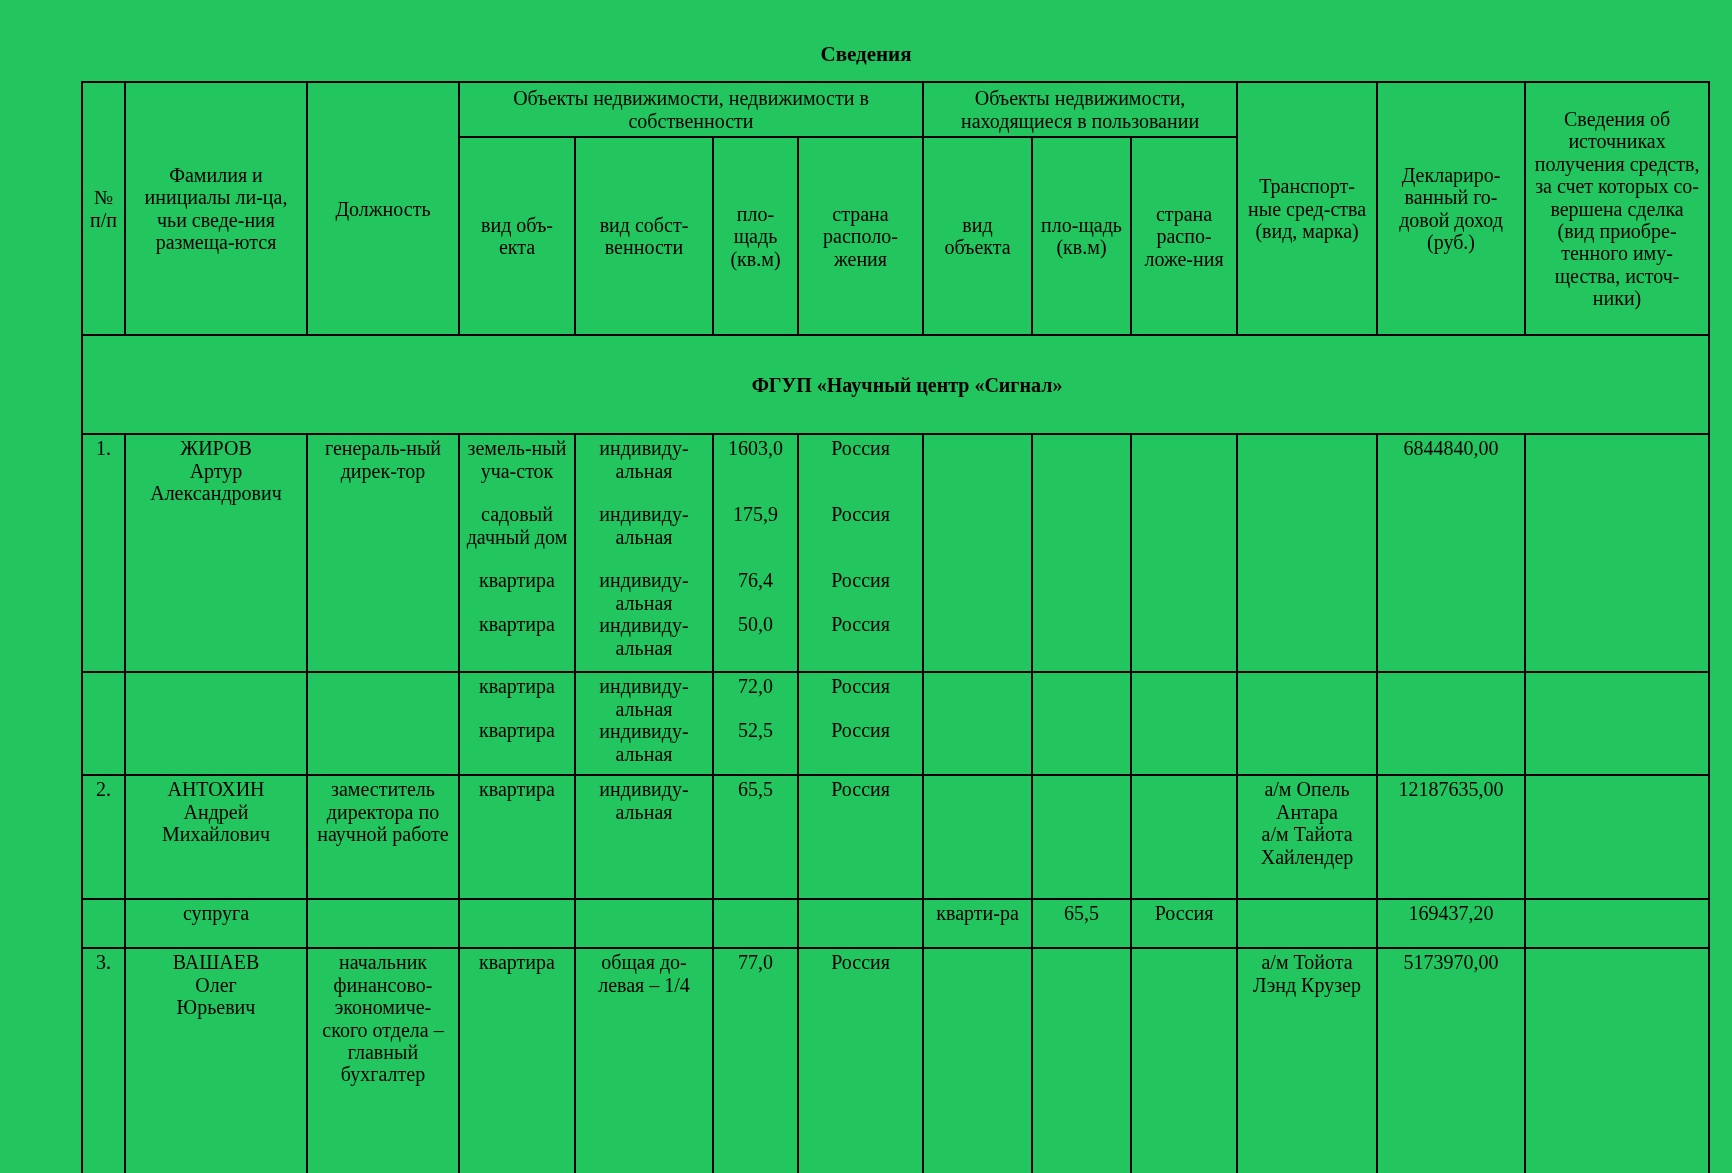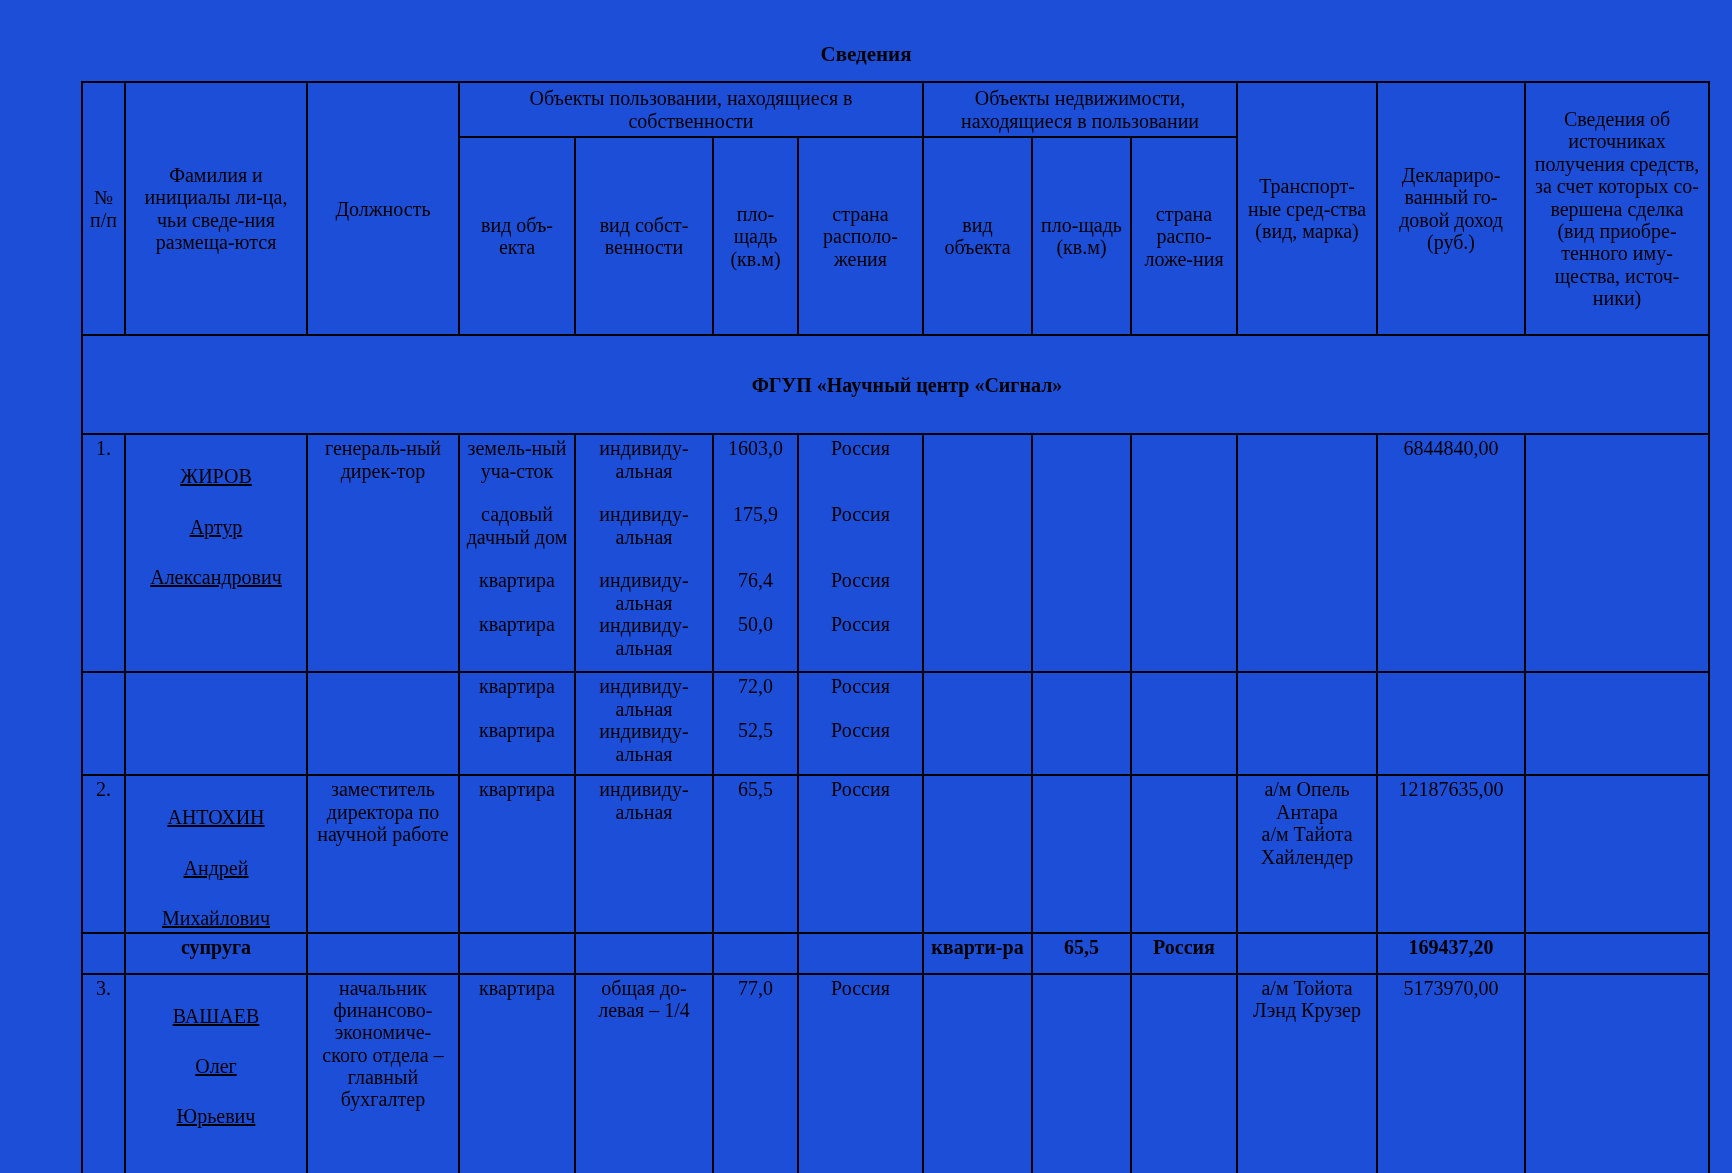--- a/index.html
+++ b/index.html
@@ -1,40 +1,40 @@
 <!DOCTYPE html>
 <html><head>
 <meta charset="utf-8">
 <style>
   html,body{margin:0;padding:0;background:#ffffff;}
   .page{
-    width:1732px;height:1173px;overflow:hidden;background:#1d4ed8;
+    width:1732px;height:1173px;overflow:hidden;background:#22c55e;
     font-family:"Liberation Serif","DejaVu Serif",serif;
     color:#000;font-size:20px;line-height:1.12;
   }
   .title-block{padding-top:40px;text-align:center;font-weight:bold;font-size:21px;line-height:1.35;}
   .decl-table{
     border-collapse:collapse;table-layout:fixed;
     width:1627px;margin-left:81px;margin-top:13px;
   }
   .decl-table td,.decl-table th{
     border:2px solid #000;padding:2px 5px;font-weight:normal;
     text-align:center;overflow:hidden;box-sizing:border-box;
   }
   .decl-table th{vertical-align:middle;}
   .decl-table td.dc{vertical-align:top;}
   .grp{height:55px;}
   .sub{height:198px;}
   .section-row td{height:99px;vertical-align:middle;font-weight:bold;padding-left:28px;}
   .r-main td{height:238px;}
   .r-cont td{height:103px;}
   .r-2 td{height:124px;}
-  .r-sp td{height:41px;font-weight:bold;}
+  .r-sp td{height:49px;}
   .r-3 td{height:260px;}
-  .uline{text-decoration:underline;margin-top:28px;}
+  .uline{}
   .entry{display:block;text-align:center;}
   .mh66{min-height:66px;}
   .mh44{min-height:44px;}
 </style>
 </head>
 <body>
 
 <div class="page">
 
   <div class="title-block">
@@ -56,21 +56,21 @@
       <col style="width:140px">
         <col style="width:148px">
         <col style="width:184px">
     </colgroup>
 
     <tbody>
         <tr class="grp">
       <th rowspan="2">№ п/п</th>
       <th rowspan="2">Фамилия и инициалы ли-ца, чьи сведе-ния размеща-ются</th>
       <th rowspan="2">Должность</th>
-      <th colspan="4">Объекты пользовании, находящиеся в собственности</th>
+      <th colspan="4">Объекты недвижимости, недвижимости в собственности</th>
       <th colspan="3">Объекты недвижимости, находящиеся в пользовании</th>
       <th rowspan="2">Транспорт-ные сред-ства (вид, марка)</th>
       <th rowspan="2">Деклариро-ванный го-довой доход (руб.)</th>
       <th rowspan="2">Сведения об источниках получения средств, за счет которых со-вершена сделка (вид приобре-тенного иму-щества, источ-ники)</th>
     </tr>
     <tr class="sub">
       <th>вид объ-екта</th>
       <th>вид собст-венности</th>
       <th>пло-щадь (кв.м)</th>
       <th>страна располо-жения</th>

